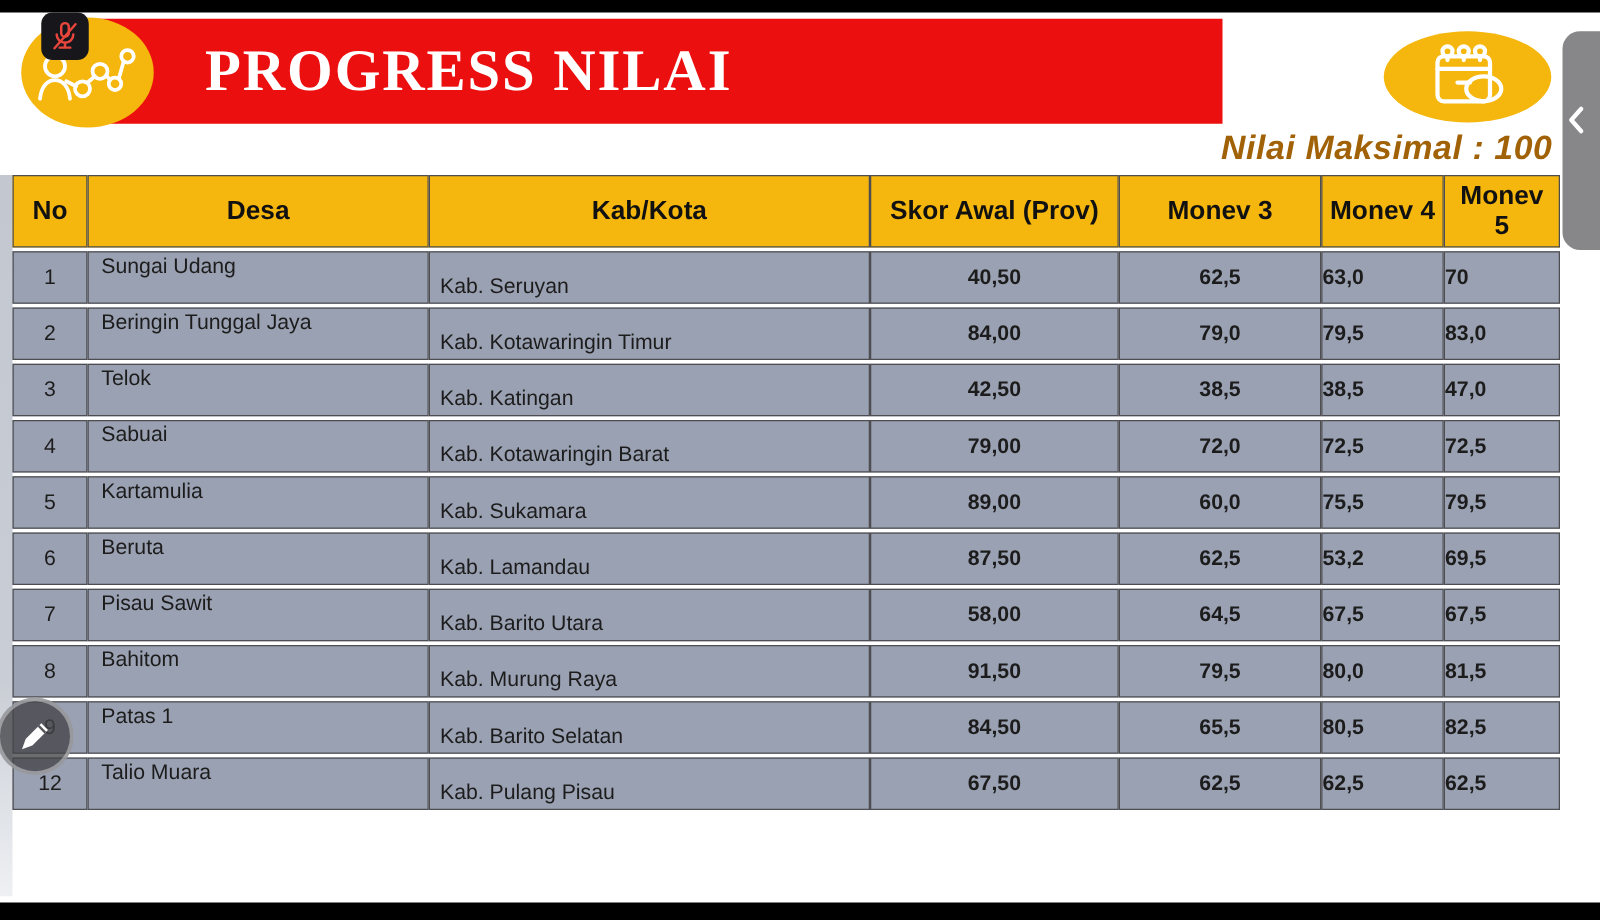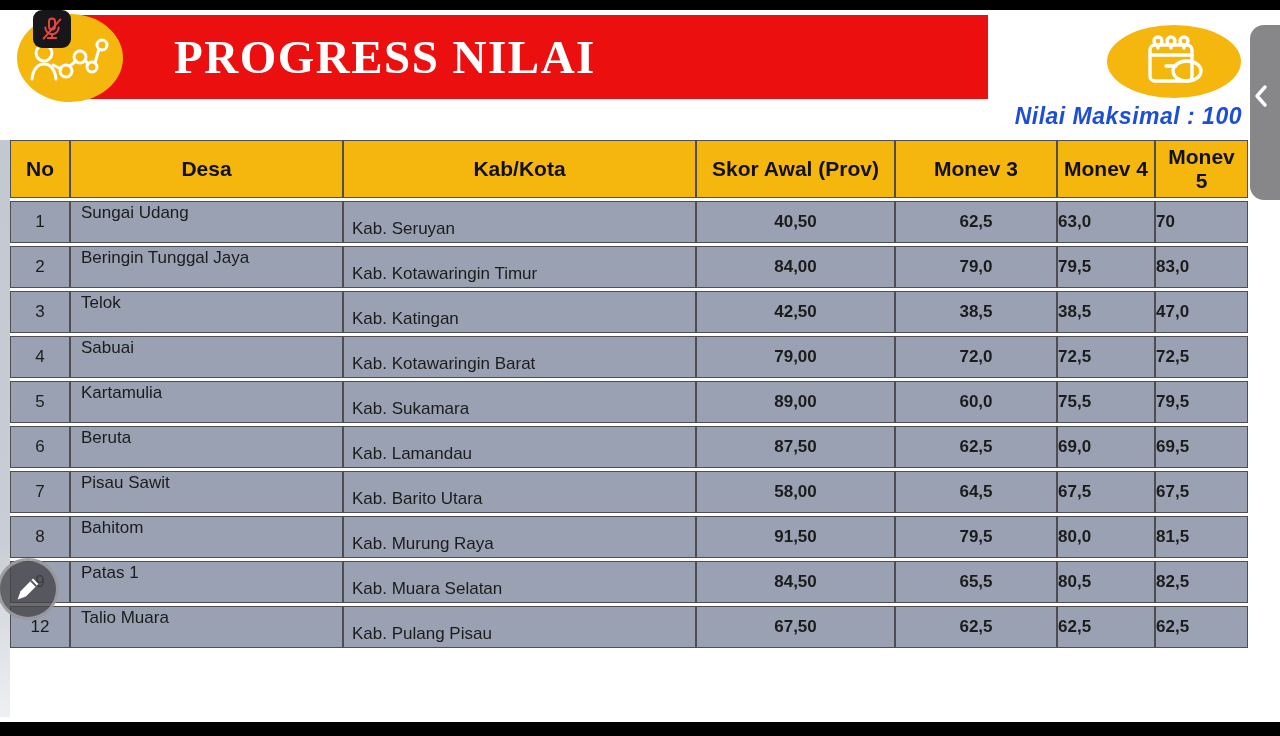--- a/index.html
+++ b/index.html
@@ -7,21 +7,21 @@
     width:1280px;height:736px;position:relative;overflow:hidden;
     background:#ffffff;
     font-family:"Liberation Sans", sans-serif;
   }
   
   .bar-top{position:absolute;left:0;top:0;width:1280px;height:10px;background:#000;}
   .bar-bottom{position:absolute;left:0;top:722px;width:1280px;height:14px;background:#000;}
 
   
   .banner{
-    position:absolute;left:62px;top:15px;width:926px;height:84px;
+    position:absolute;left:52px;top:15px;width:926px;height:84px;
     background:#EC0F0F;display:flex;align-items:center;
   }
   .banner .title{
     margin-left:112px;
     font-family:"Liberation Serif", serif;
     font-weight:700;font-size:47px;letter-spacing:1.5px;color:#ffffff;
     white-space:nowrap;
   }
 
   
@@ -37,21 +37,21 @@
   
   .mic-badge{
     position:absolute;left:33px;top:10px;width:38px;height:38px;border-radius:9px;
     background:#17171B;display:flex;align-items:center;justify-content:center;
     cursor:pointer;
   }
 
   
   .max-score{
     position:absolute;top:103px;right:38px;
-    font-size:23px;font-style:italic;font-weight:600;color:#1d4ed8;
+    font-size:27px;font-style:italic;font-weight:600;color:#a16207;
     letter-spacing:0.5px;white-space:nowrap;
   }
 
   
   .left-strip{
     position:absolute;left:0;top:140px;width:10px;height:577px;
     background:linear-gradient(180deg,#c3c7d0 0%,#c9cdd5 70%,#eef0f3 100%);
   }
 
   
@@ -227,21 +227,21 @@
     <td class="c-m4">75,5</td>
     <td class="c-m5">79,5</td>
   </tr>
 
   <tr class="data-row">
     <td class="c-no">6</td>
     <td class="c-desa">Beruta</td>
     <td class="c-kab">Kab. Lamandau</td>
     <td class="c-skor">87,50</td>
     <td class="c-m3">62,5</td>
-    <td class="c-m4">69,0</td>
+    <td class="c-m4">53,2</td>
     <td class="c-m5">69,5</td>
   </tr>
 
   <tr class="data-row">
     <td class="c-no">7</td>
     <td class="c-desa">Pisau Sawit</td>
     <td class="c-kab">Kab. Barito Utara</td>
     <td class="c-skor">58,00</td>
     <td class="c-m3">64,5</td>
     <td class="c-m4">67,5</td>
@@ -254,21 +254,21 @@
     <td class="c-kab">Kab. Murung Raya</td>
     <td class="c-skor">91,50</td>
     <td class="c-m3">79,5</td>
     <td class="c-m4">80,0</td>
     <td class="c-m5">81,5</td>
   </tr>
 
   <tr class="data-row">
     <td class="c-no">9</td>
     <td class="c-desa">Patas 1</td>
-    <td class="c-kab">Kab. Muara Selatan</td>
+    <td class="c-kab">Kab. Barito Selatan</td>
     <td class="c-skor">84,50</td>
     <td class="c-m3">65,5</td>
     <td class="c-m4">80,5</td>
     <td class="c-m5">82,5</td>
   </tr>
 
 
 
   <tr class="data-row">
     <td class="c-no">12</td>

